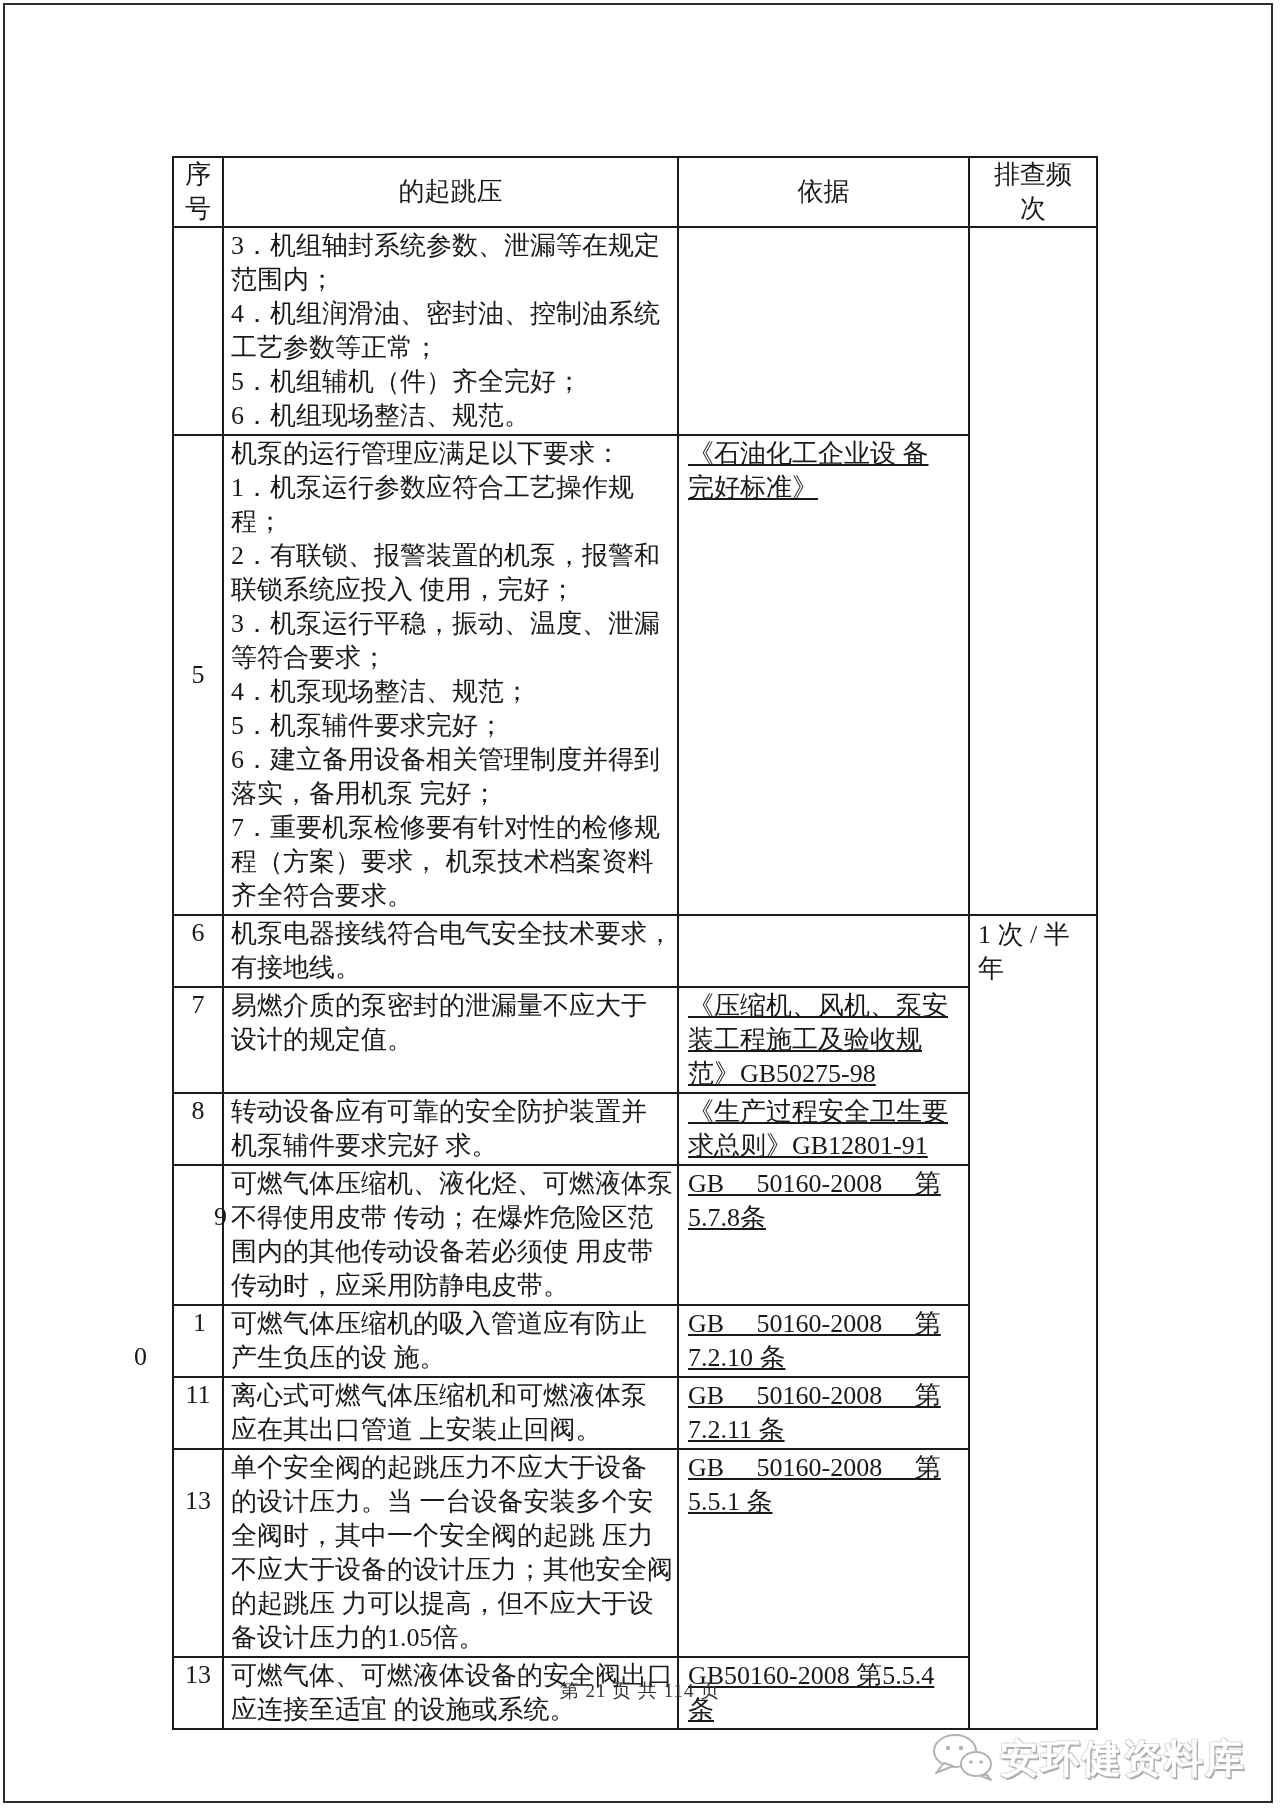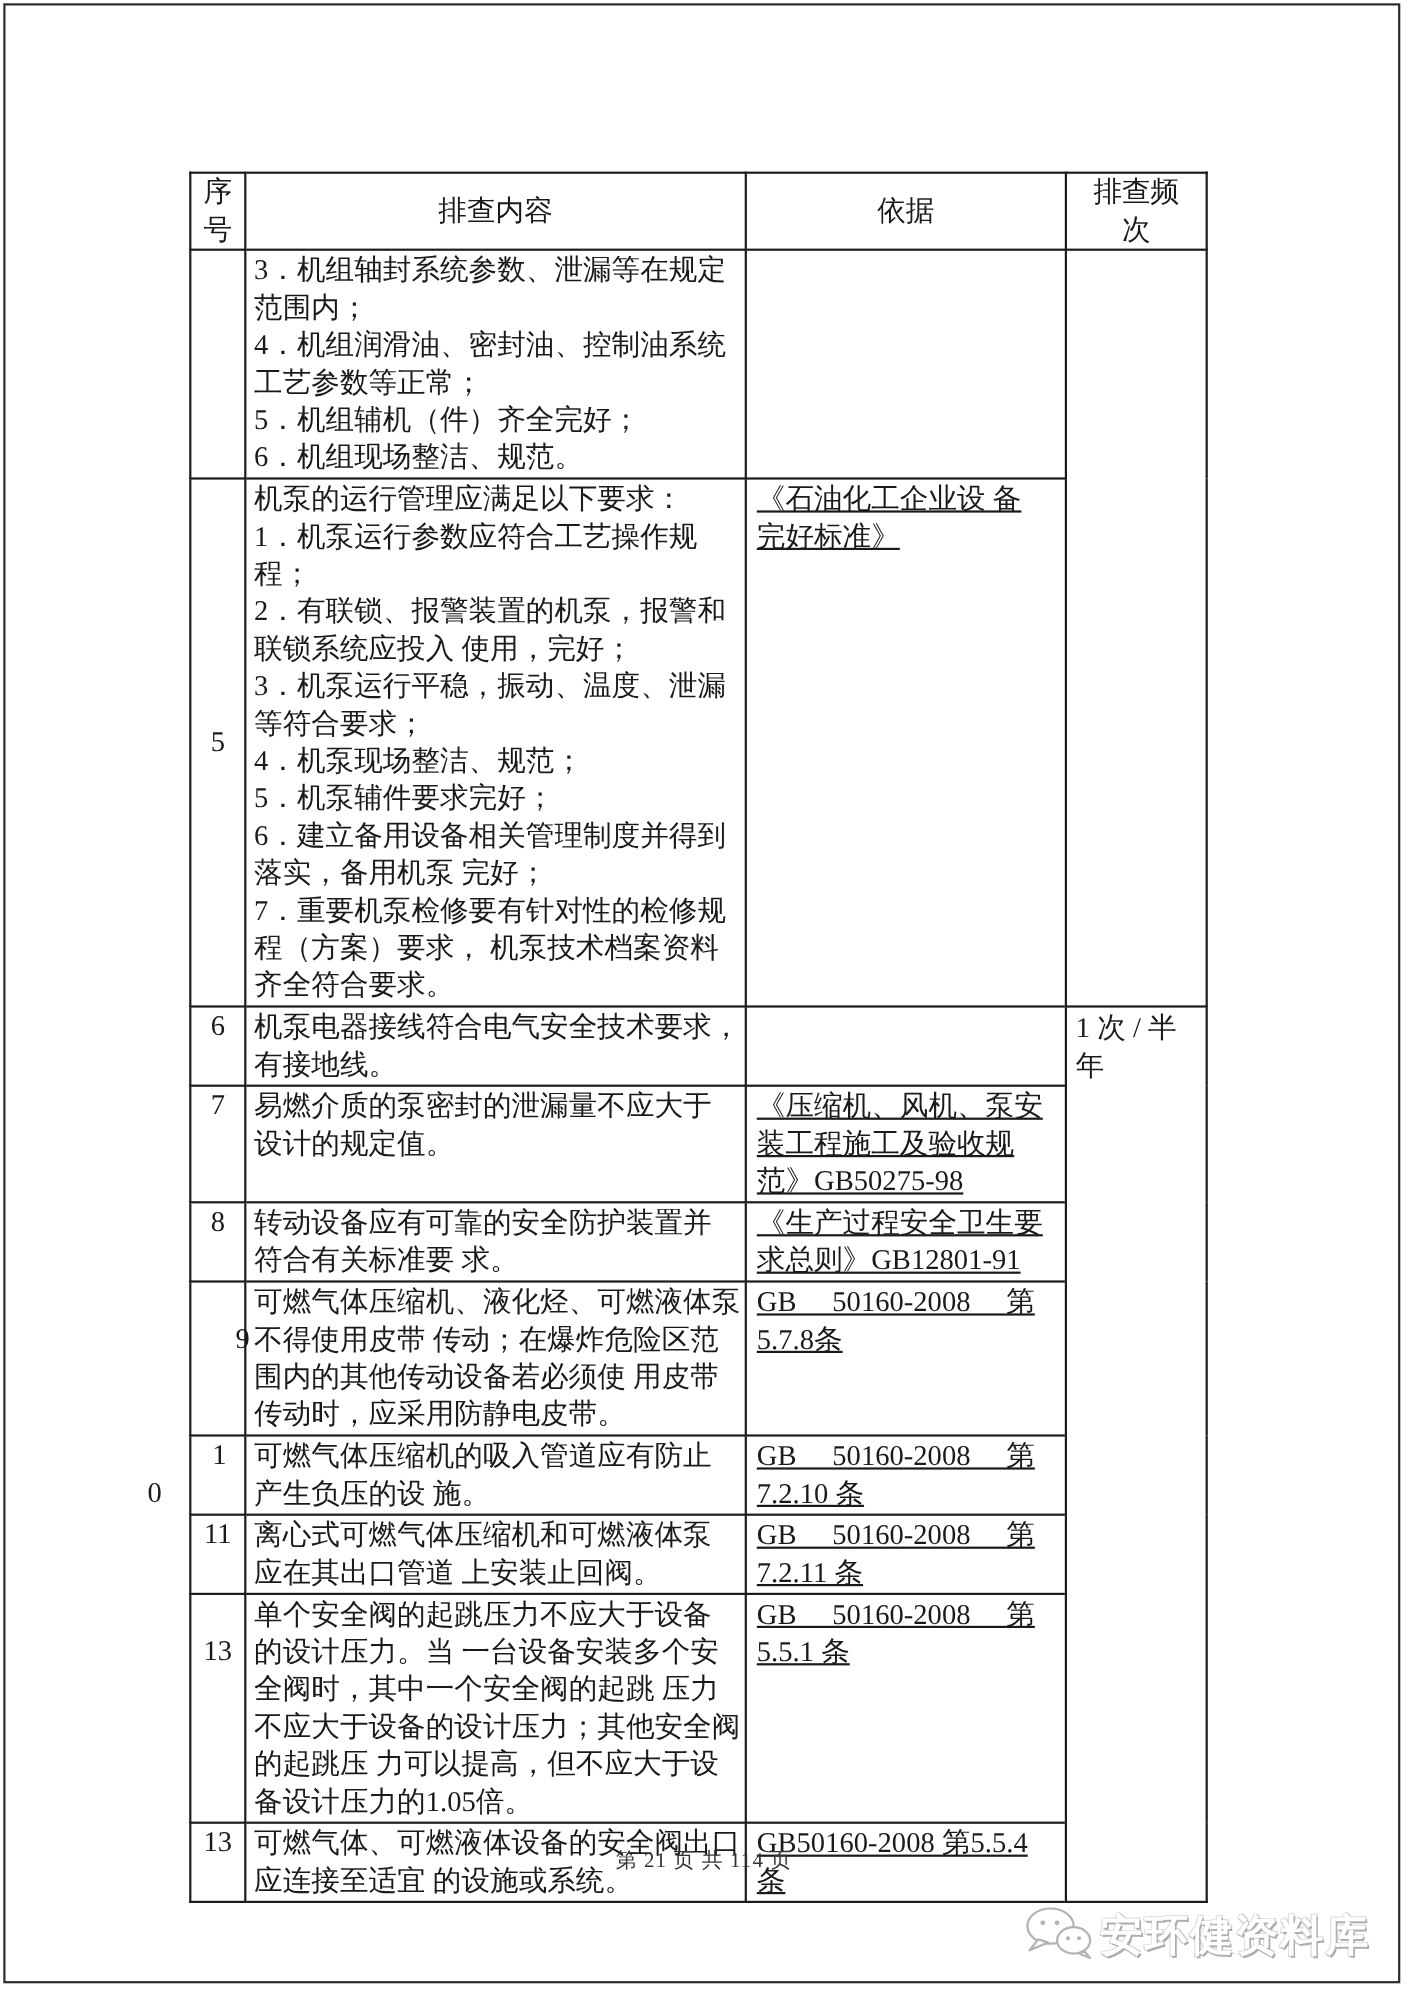--- a/index.html
+++ b/index.html
@@ -57,21 +57,21 @@
   <colgroup>
     <col style="width:50px">
       <col style="width:455px">
       <col style="width:291px">
       <col style="width:128px">
   </colgroup>
   <thead>
     <tr>
       <th>序
 号</th>
-      <th>排查内容</th>
+      <th>的起跳压</th>
       <th>依据</th>
       <th>排查频
 次</th>
     </tr>
   </thead>
   <tbody>
     <tr>
       <td class="seq"></td>
       <td class="content">3．机组轴封系统参数、泄漏等在规定
 范围内；
@@ -112,21 +112,21 @@
       <td class="seq">7</td>
       <td class="content">易燃介质的泵密封的泄漏量不应大于
 设计的规定值。</td>
       <td class="basis">《压缩机、风机、泵安
 装工程施工及验收规
 范》GB50275-98</td>
     </tr>
     <tr>
       <td class="seq">8</td>
       <td class="content">转动设备应有可靠的安全防护装置并
-符合有关标准要 求。</td>
+机泵辅件要求完好 求。</td>
       <td class="basis">《生产过程安全卫生要
 求总则》GB12801-91</td>
     </tr>
     <tr>
       <td class="seq seq-right seq-pad"><span class="seq-overflow">9</span></td>
       <td class="content">可燃气体压缩机、液化烃、可燃液体泵
 不得使用皮带 传动；在爆炸危险区范
 围内的其他传动设备若必须使 用皮带
 传动时，应采用防静电皮带。</td>
       <td class="basis">GB　 50160-2008　 第

